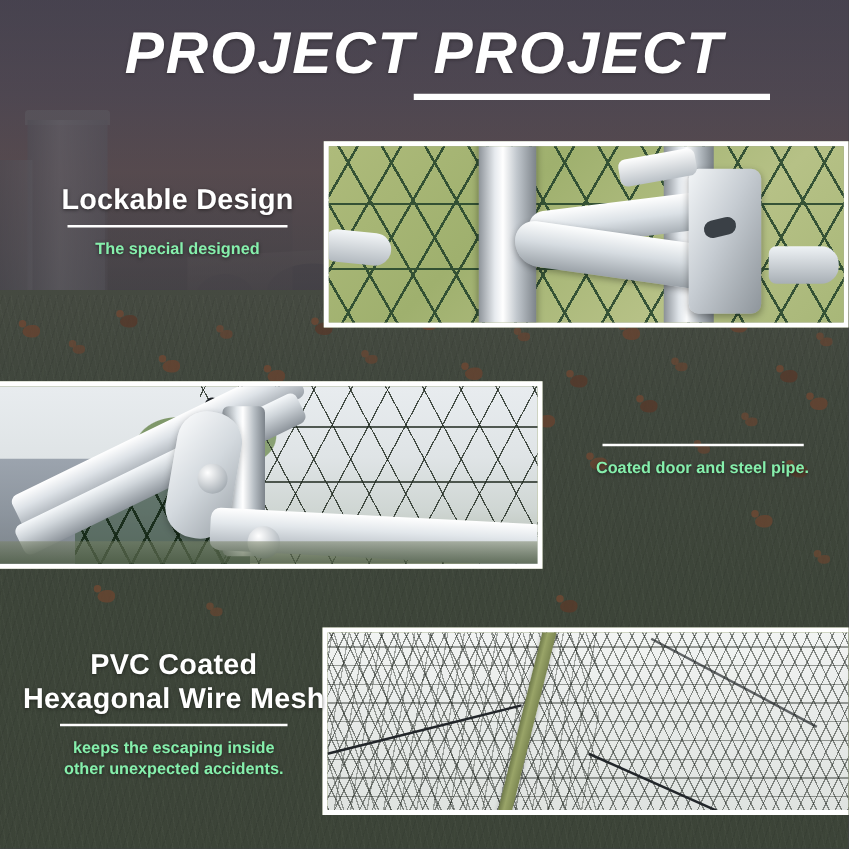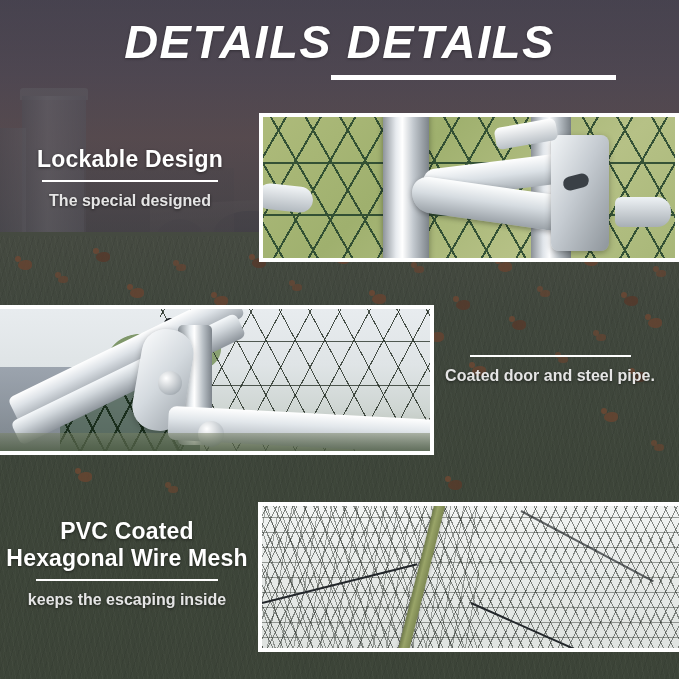--- a/index.html
+++ b/index.html
@@ -290,38 +290,38 @@
   .mesh-seam2{
     position:absolute;left:50%;top:96px;width:130px;height:2px;
     background:#22262a;transform:rotate(24deg);transform-origin:left center;
   }
   .mesh-seam3{
     position:absolute;left:62%;top:4px;width:150px;height:2px;
     background:rgba(34,38,42,.7);transform:rotate(28deg);transform-origin:left center;
   }
 
   
-  .tblock{position:absolute;text-align:center;color:#ffffff;}
+  .tblock{position:absolute;text-align:center;color:#ffffff;margin-left:12px;}
   .tblock h2{
     margin:0;
     font-size:23px;
     font-weight:700;
     letter-spacing:.2px;
     line-height:1.17;
     text-shadow:0 1px 3px rgba(0,0,0,.5);
   }
   .tblock .rule{
     height:2px;background:#ffffff;margin:7px auto 8px auto;
   }
   .tblock p{
     margin:0;
-    font-size:16px;
+    font-size:13px;
     font-weight:700;
     line-height:1.32;
-    color:#e5e5e5;
+    color:#86efac;
     text-shadow:0 1px 3px rgba(0,0,0,.55);
   }
 
   .block-lockable{left:12px;top:146px;width:236px;}
   .block-lockable .rule{width:176px;}
 
   .block-connector{left:430px;top:348px;width:240px;}
   .block-connector .rule{width:161px;}
 
   .block-pvc{left:4px;top:518px;width:246px;}
@@ -378,21 +378,21 @@
       <div class="hen" style="left:604px;top:176px"></div>
       <div class="hen s" style="left:654px;top:208px"></div>
       <div class="hen d" style="left:448px;top:244px"></div>
       <div class="hen s" style="left:168px;top:250px"></div>
       <div class="hen" style="left:78px;top:236px"></div>
     </div>
 
     <div class="bg-wash"></div>
   </div>
 
-  <div class="title">DETAILS DETAILS</div>
+  <div class="title">PROJECT PROJECT</div>
   <div class="title-rule"></div>
 
   <div class="panel panel-latch">
     <div class="latch-bg"></div>
     <div class="mesh-dark"></div>
     <div class="pipe-v"></div>
     <div class="pipe-v2"></div>
     <div class="latch-plate"></div>
     <div class="latch-arm2"></div>
     <div class="latch-arm"></div>
@@ -438,15 +438,16 @@
   <div class="tblock block-connector">
     <div class="rule"></div>
     <p>Coated door and steel pipe.</p>
   </div>
 
   <div class="tblock block-pvc">
     <h2>PVC Coated</h2>
     <h2>Hexagonal Wire Mesh</h2>
     <div class="rule"></div>
     <p>keeps the escaping inside</p>
+    <p>other unexpected accidents.</p>
   </div>
 
 </div>
 
 </body></html>

